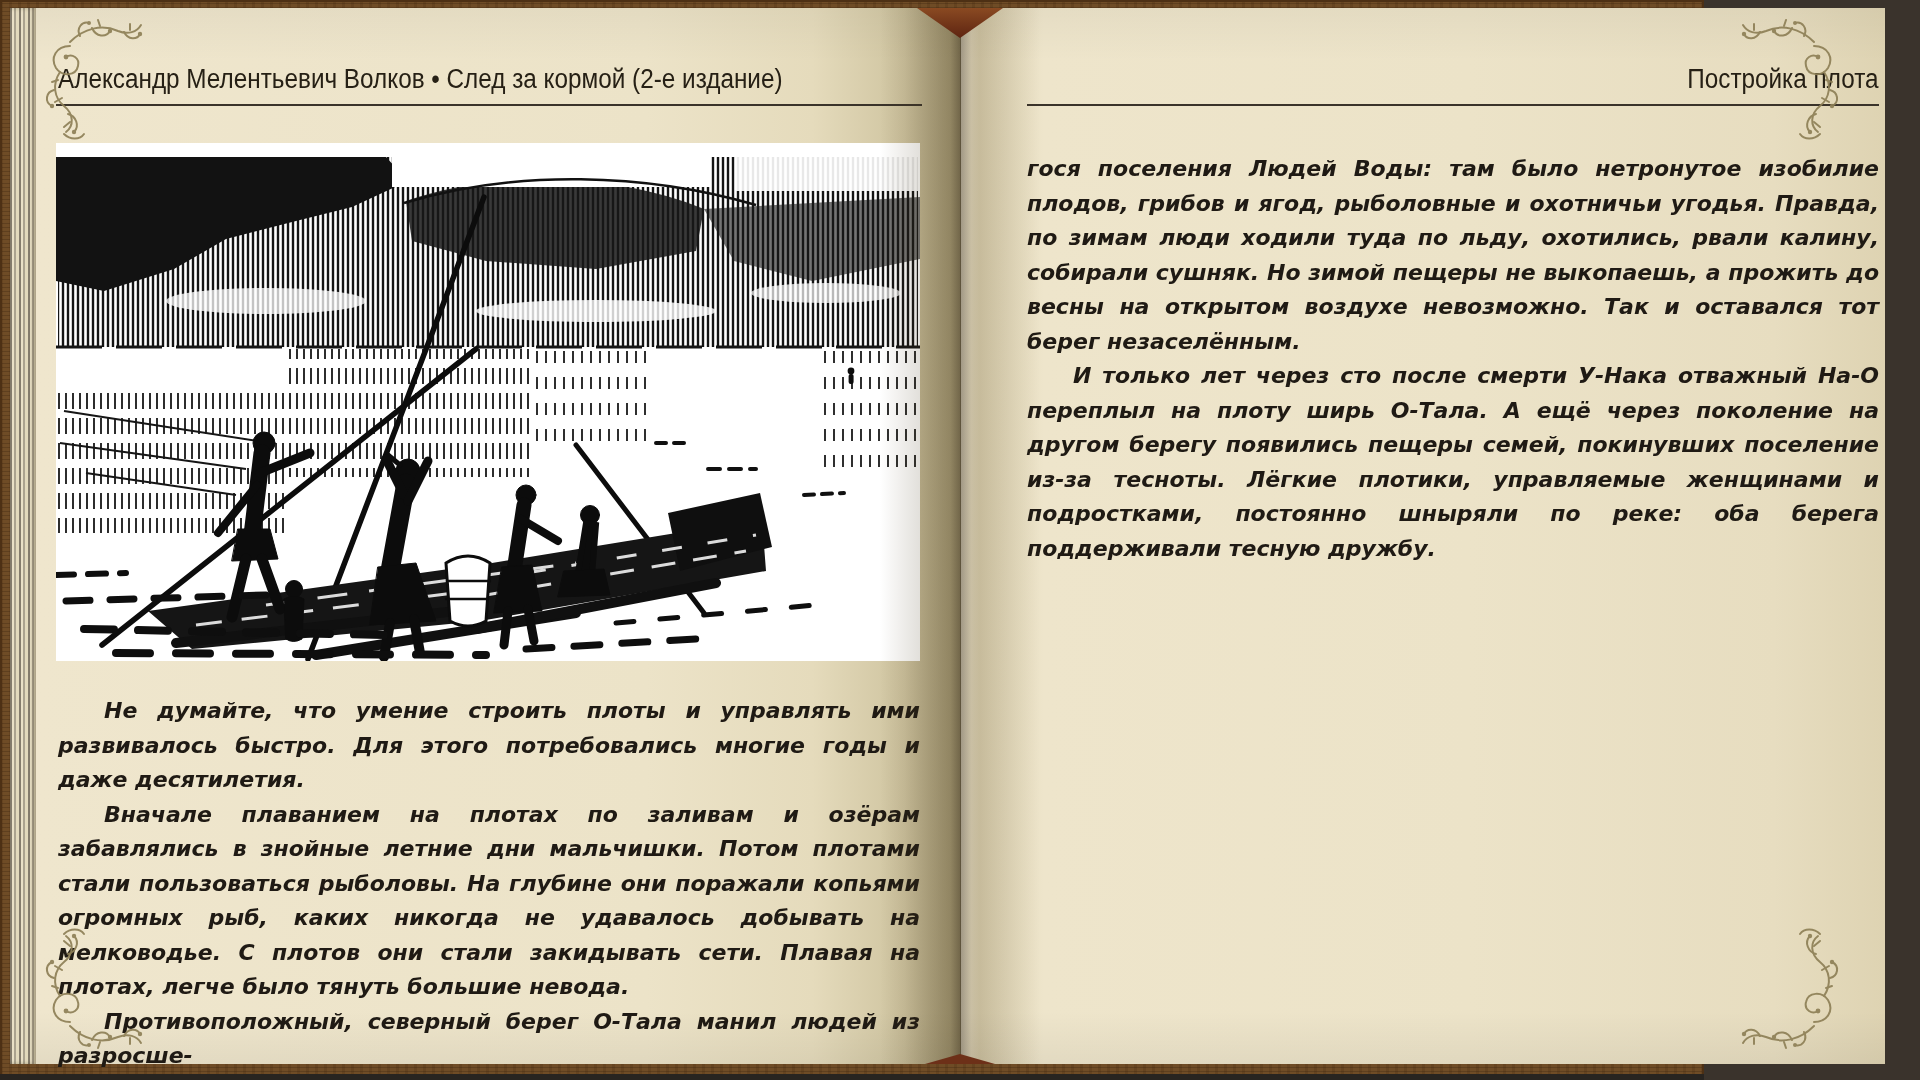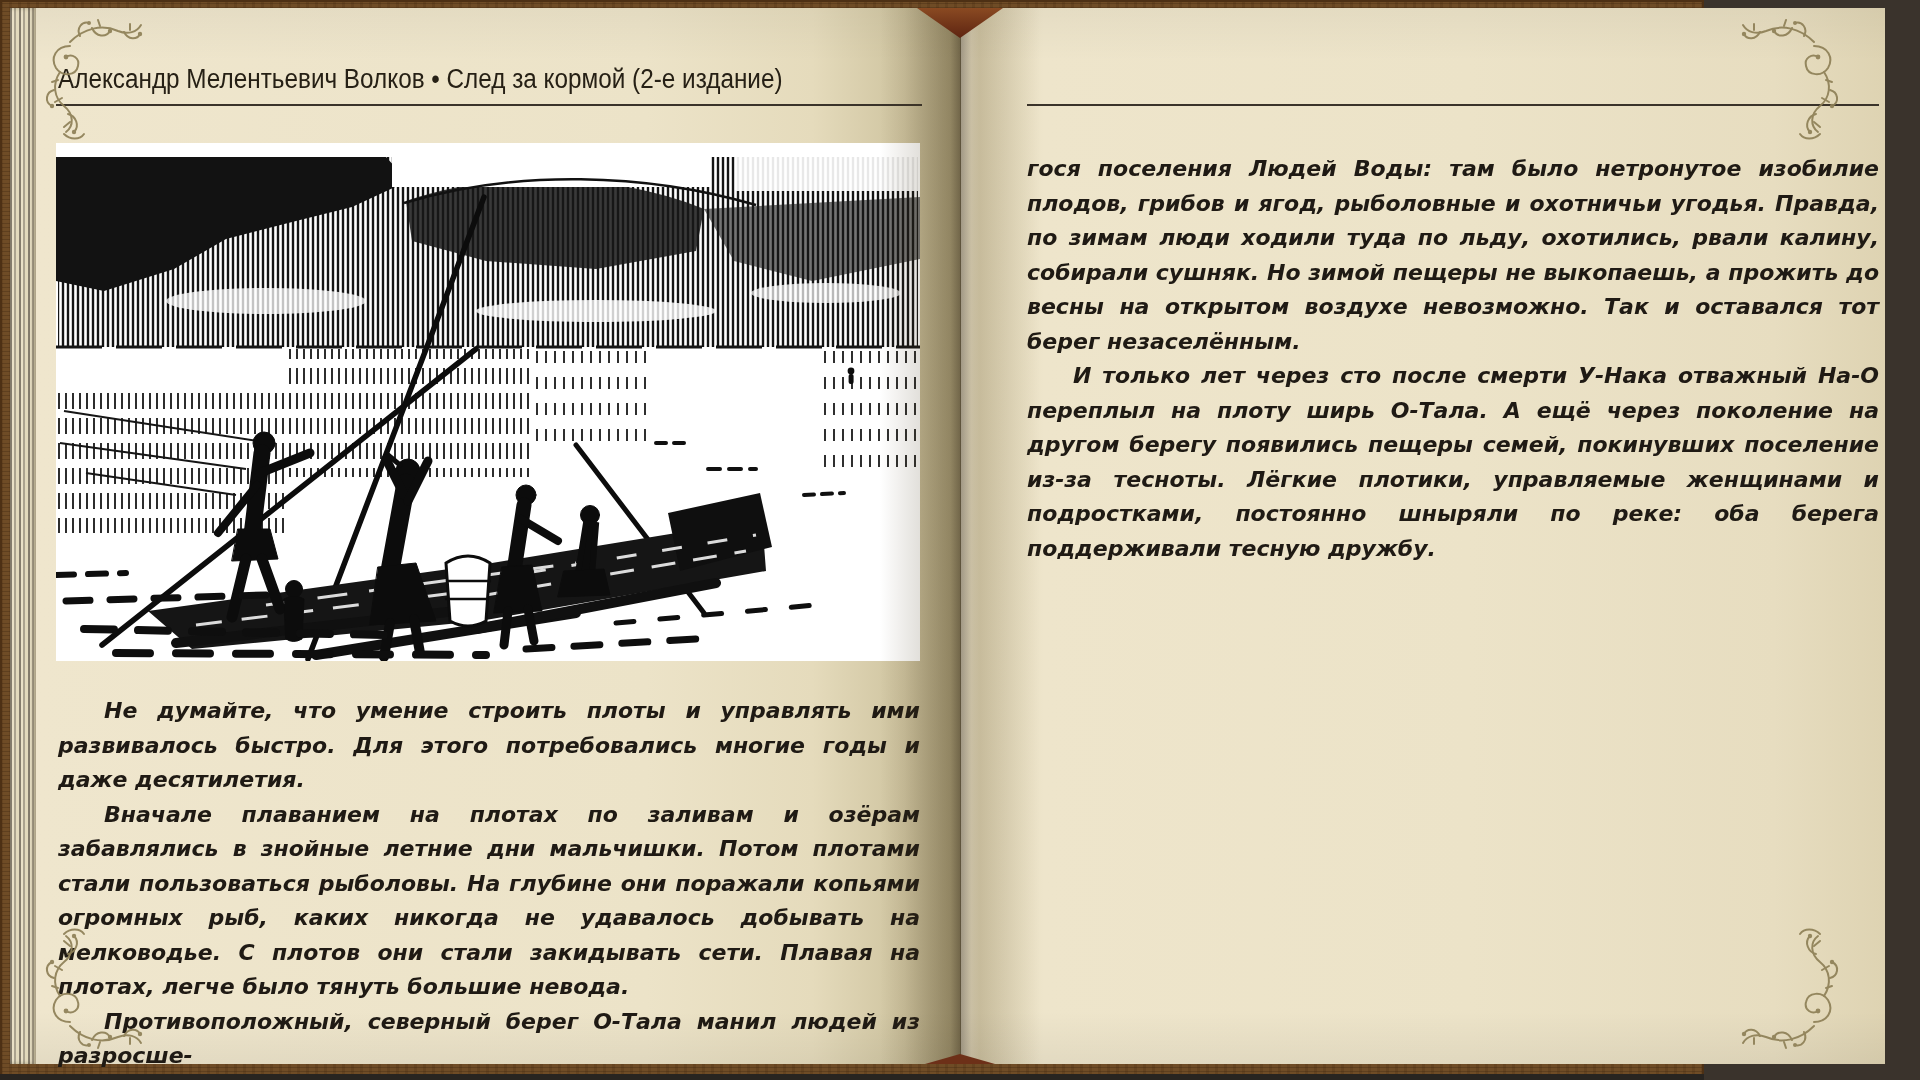--- a/index.html
+++ b/index.html
@@ -266,20 +266,23 @@
     </div>
 
     <div class="bodytext bodytext-left">
       <p>Не думайте, что умение строить плоты и управлять ими развивалось быстро. Для этого потребовались многие годы и даже десятилетия.</p>
       <p>Вначале плаванием на плотах по заливам и озёрам забавлялись в знойные летние дни мальчишки. Потом плотами стали пользоваться рыболовы. На глубине они поражали копьями огромных рыб, каких никогда не удавалось добывать на мелководье. С плотов они стали закидывать сети. Плавая на плотах, легче было тянуть большие невода.</p>
       <p>Противоположный, северный берег О-Тала манил людей из разросше-</p>
     </div>
   </div>
 
   <div class="page page-right">
+    <div class="hdr hdr-right">
+      <span class="squeeze">Постройка плота</span>
+    </div>
     <div class="rule rule-right"></div>
 
     <div class="bodytext bodytext-right">
       <p class="no-indent">гося поселения Людей Воды: там было нетронутое изобилие плодов, грибов и ягод, рыболовные и охотничьи угодья. Правда, по зимам люди ходили туда по льду, охотились, рвали калину, собирали сушняк. Но зимой пещеры не выкопаешь, а прожить до весны на открытом воздухе невозможно. Так и оставался тот берег незаселённым.</p>
       <p>И только лет через сто после смерти У-Нака отважный На-О переплыл на плоту ширь О-Тала. А ещё через поколение на другом берегу появились пещеры семей, покинувших поселение из-за тесноты. Лёгкие плотики, управляемые женщинами и подростками, постоянно шныряли по реке: оба берега поддерживали тесную дружбу.</p>
     </div>
   </div>
 
   <div class="spine-shadow"></div>
   <div class="spine-notch-top"></div>

